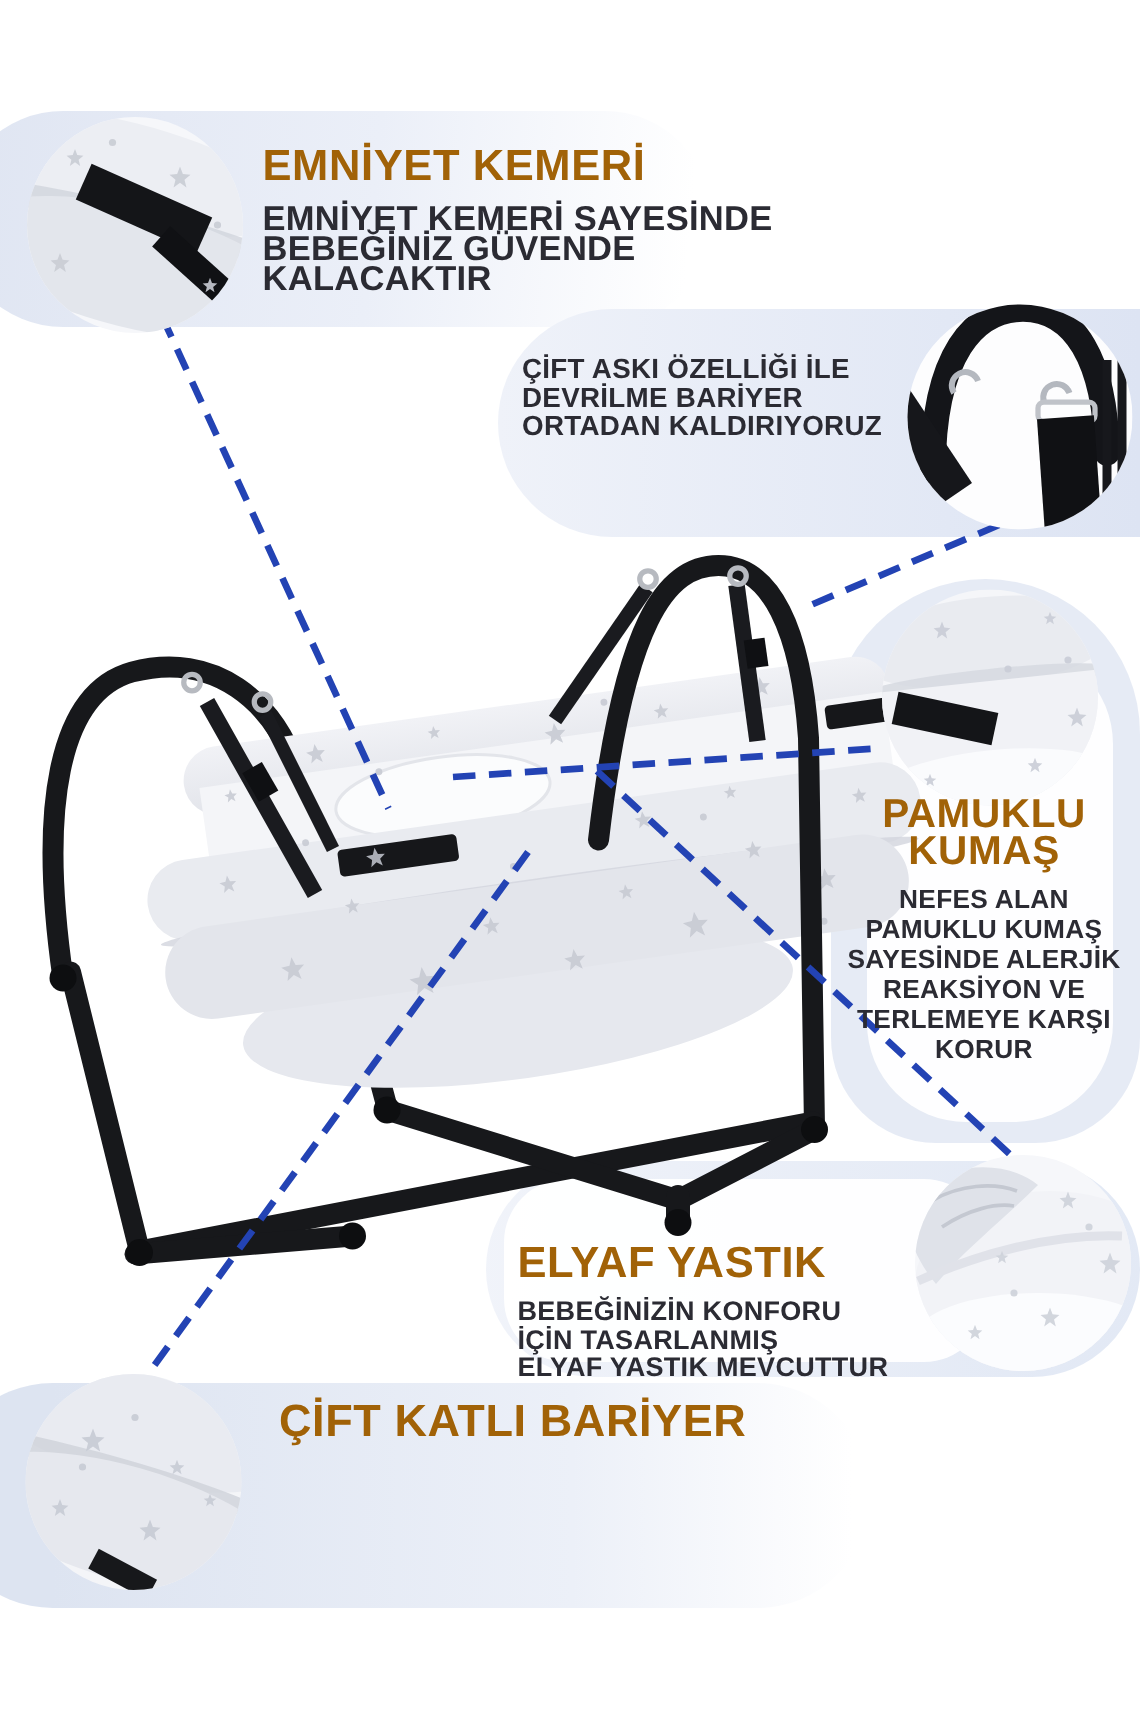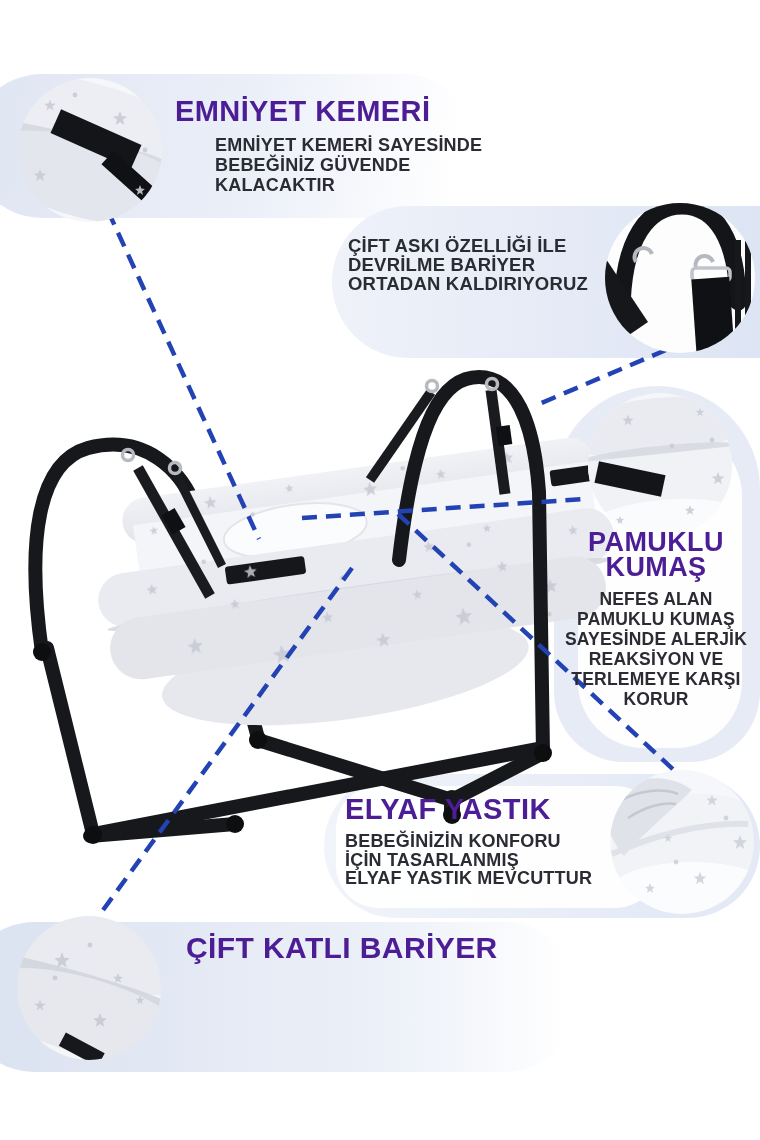--- a/index.html
+++ b/index.html
@@ -13,32 +13,32 @@
   .band-aski{left:332px;top:206px;width:428px;height:152px;border-radius:90px 0 0 90px;
     background:linear-gradient(90deg,#eff2f9 0%,#e2e8f5 70%,#dde4f3 100%);}
   .band-pamuklu{left:554px;top:386px;width:206px;height:376px;border-radius:103px 103px 70px 70px;
     background:#dde4f2;opacity:.75;}
   .band-elyaf{left:324px;top:774px;width:436px;height:144px;border-radius:72px;
     background:linear-gradient(90deg,#eff2f9 0%,#e0e7f4 85%);opacity:.9;}
   .band-bariyer{left:-40px;top:922px;width:620px;height:150px;border-radius:90px;
     background:linear-gradient(90deg,#dde4f1 12%,#ecf0f8 68%,rgba(255,255,255,0) 98%);}
   svg.scene{position:absolute;left:0;top:0;}
   .ann{position:absolute;z-index:5;}
-  .ann-title{font-weight:bold;color:#4c1d95;letter-spacing:.4px;white-space:pre-line;}
+  .ann-title{font-weight:bold;color:#a16207;letter-spacing:.4px;white-space:pre-line;}
   .ann-body{font-weight:bold;color:#2b2b33;letter-spacing:.2px;white-space:pre-line;margin-top:7px;}
   .ann-emniyet{left:175px;top:95px;}
   .ann-emniyet .ann-title{font-size:29px;}
-  .ann-emniyet .ann-body{font-size:18px;line-height:20px;margin-left:40px;}
+  .ann-emniyet .ann-body{font-size:23px;line-height:20px;}
   .ann-aski{left:348px;top:231px;}
   .ann-aski .ann-title{font-size:30px;}
   .ann-aski .ann-body{font-size:18.5px;line-height:19px;margin-top:5px;}
   .ann-pamuklu{left:550px;top:530px;width:212px;text-align:center;}
   .ann-pamuklu .ann-title{font-size:27px;line-height:25px;}
   .ann-pamuklu .ann-body{font-size:17.5px;line-height:20px;margin-top:9px;}
-  .ann-elyaf{left:345px;top:793px;}
+  .ann-elyaf{left:345px;top:826px;}
   .ann-elyaf .ann-title{font-size:29px;}
   .ann-elyaf .ann-body{font-size:18px;line-height:18.5px;margin-top:6px;}
   .ann-bariyer{left:186px;top:931px;}
   .ann-bariyer .ann-title{font-size:30px;}
   .ann-bariyer .ann-body{font-size:18.5px;line-height:18.8px;margin-top:6px;}
 </style>
 </head>
 <body>
 
 <div class="stage">

